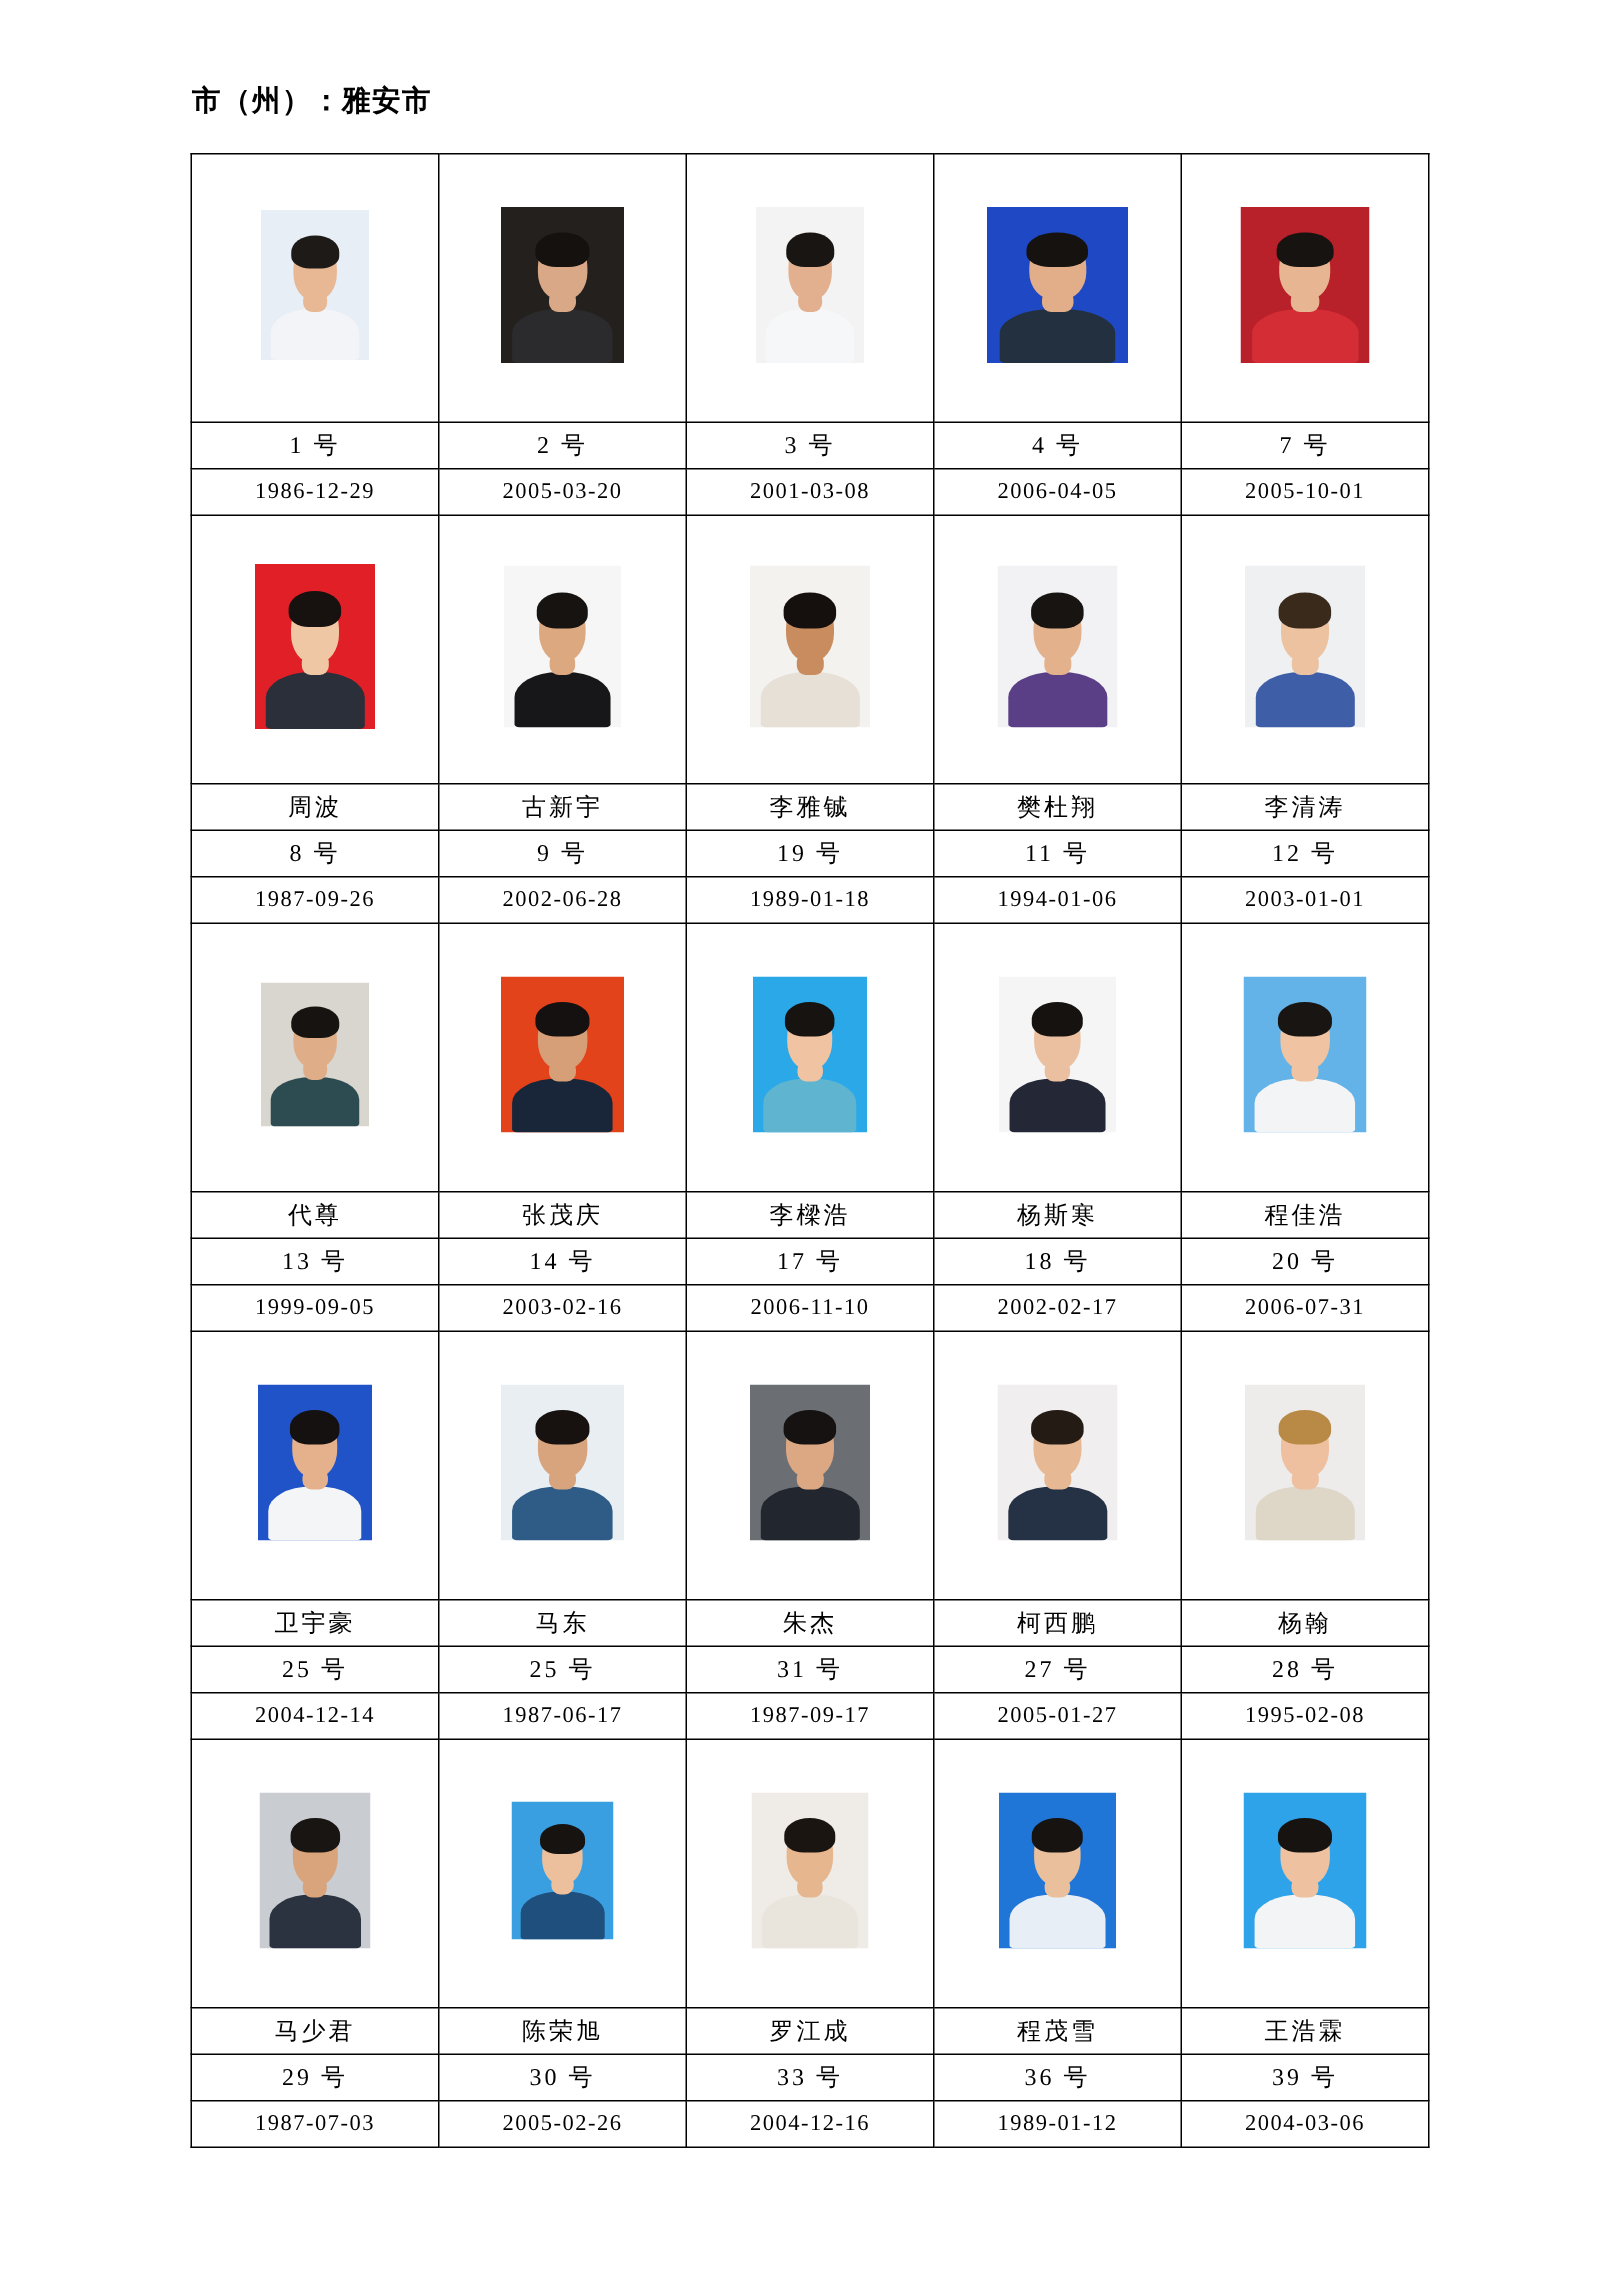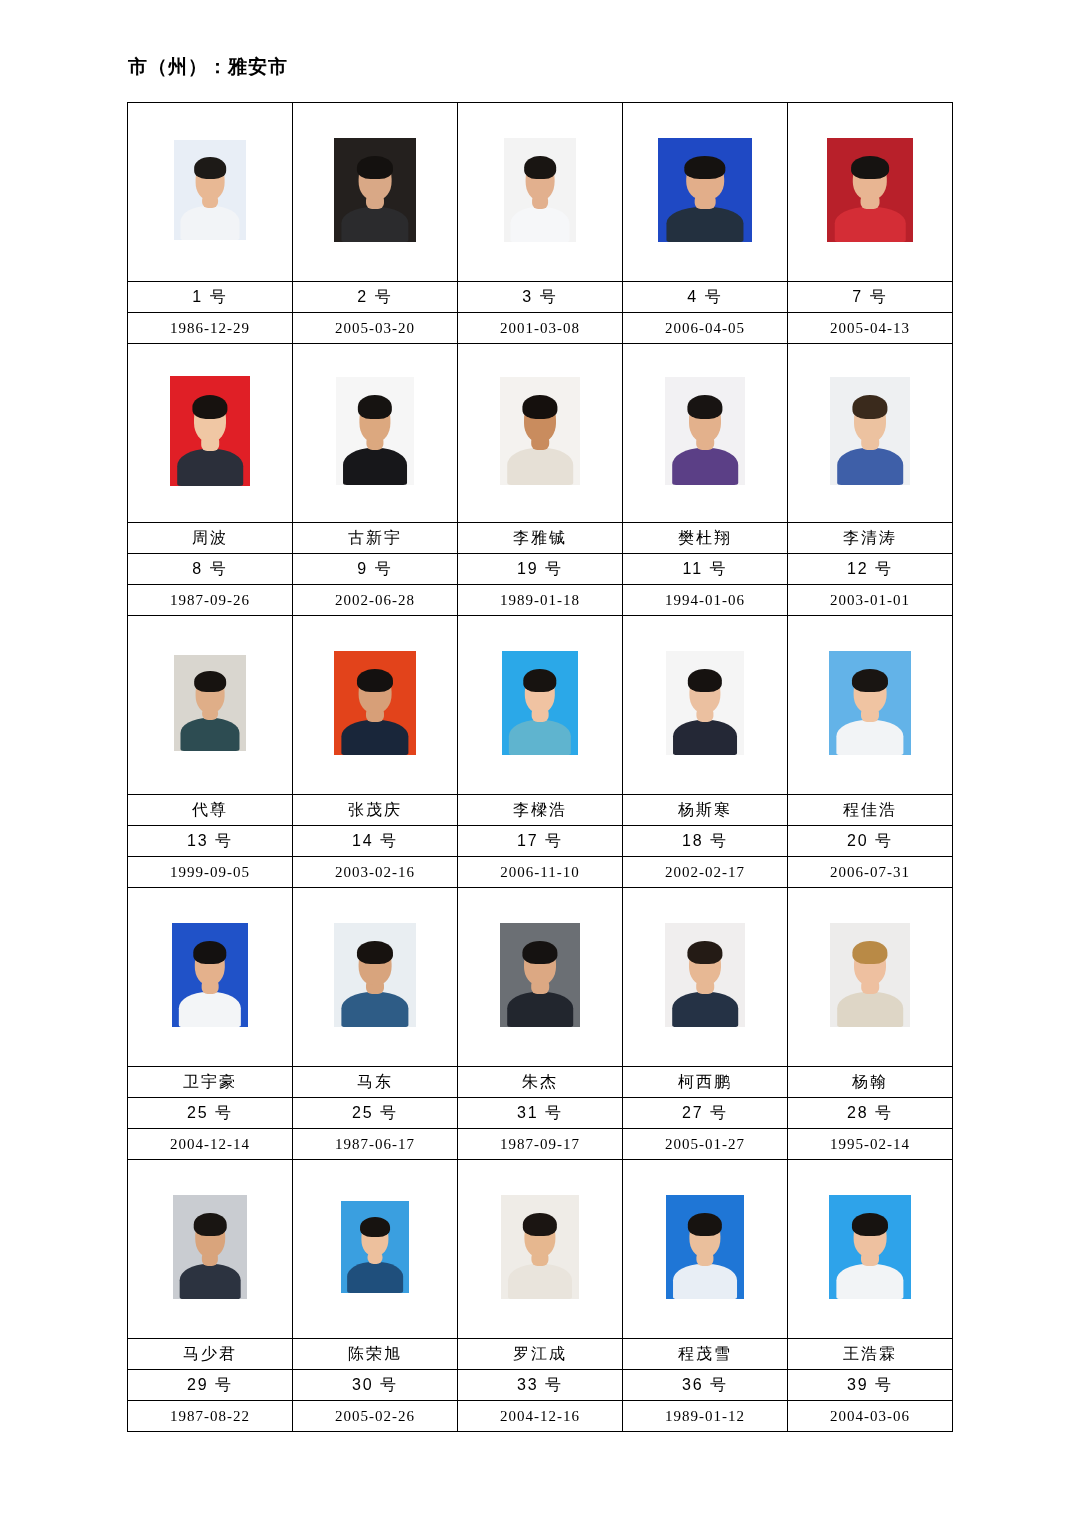--- a/index.html
+++ b/index.html
@@ -42,21 +42,21 @@
   }
   td.photo-cell {
     height: 178px;
     padding: 6px 0 4px 0;
   }
   td.name-cell, td.number-cell, td.date-cell {
     height: 30px;
     font-size: 16px;
   }
   td.name-cell { font-family: "Liberation Sans", sans-serif; letter-spacing: 2px; }
-  td.number-cell { font-family: Liberation Sans, sans-serif; letter-spacing: 2px; }
+  td.number-cell { font-family: Liberation Serif, serif; letter-spacing: 2px; }
   td.date-cell { font-family: "Liberation Serif", serif; letter-spacing: 1px; font-size: 15px; }
 
   .photo {
     display: inline-block;
     position: relative;
     overflow: hidden;
     border: 0;
   }
   .photo .bg {
     position: absolute;
@@ -110,21 +110,21 @@
           <td class="number-cell">2 号</td>
           <td class="number-cell">3 号</td>
           <td class="number-cell">4 号</td>
           <td class="number-cell">7 号</td>
         </tr>
         <tr>
           <td class="date-cell">1986-12-29</td>
           <td class="date-cell">2005-03-20</td>
           <td class="date-cell">2001-03-08</td>
           <td class="date-cell">2006-04-05</td>
-          <td class="date-cell">2005-04-13</td>
+          <td class="date-cell">2005-10-01</td>
         </tr>
         <tr>
           <td class="photo-cell"><div class="photo" style="width: 80px; height: 110px;"><div class="bg" style="background: rgb(224, 31, 38);"></div><div class="body" style="width: 65.6px; height: 37.4px; background: rgb(43, 47, 58);"></div><div class="neck" style="width: 17.6px; height: 15.4px; top: 59.4px; background: rgb(240, 199, 164);"></div><div class="head" style="width: 32px; height: 44px; top: 22px; background: rgb(240, 199, 164);"></div><div class="hair" style="width: 35.2px; height: 24.2px; top: 18.7px; background: rgb(23, 18, 15);"></div></div></td>
           <td class="photo-cell"><div class="photo" style="width: 78px; height: 108px;"><div class="bg" style="background: rgb(246, 246, 246);"></div><div class="body" style="width: 63.96px; height: 36.72px; background: rgb(23, 23, 26);"></div><div class="neck" style="width: 17.16px; height: 15.12px; top: 58.32px; background: rgb(220, 168, 127);"></div><div class="head" style="width: 31.2px; height: 43.2px; top: 21.6px; background: rgb(220, 168, 127);"></div><div class="hair" style="width: 34.32px; height: 23.76px; top: 18.36px; background: rgb(22, 19, 17);"></div></div></td>
           <td class="photo-cell"><div class="photo" style="width: 80px; height: 108px;"><div class="bg" style="background: rgb(244, 242, 239);"></div><div class="body" style="width: 65.6px; height: 36.72px; background: rgb(230, 224, 214);"></div><div class="neck" style="width: 17.6px; height: 15.12px; top: 58.32px; background: rgb(201, 140, 94);"></div><div class="head" style="width: 32px; height: 43.2px; top: 21.6px; background: rgb(201, 140, 94);"></div><div class="hair" style="width: 35.2px; height: 23.76px; top: 18.36px; background: rgb(21, 16, 13);"></div></div></td>
           <td class="photo-cell"><div class="photo" style="width: 80px; height: 108px;"><div class="bg" style="background: rgb(242, 241, 243);"></div><div class="body" style="width: 65.6px; height: 36.72px; background: rgb(91, 63, 134);"></div><div class="neck" style="width: 17.6px; height: 15.12px; top: 58.32px; background: rgb(227, 177, 140);"></div><div class="head" style="width: 32px; height: 43.2px; top: 21.6px; background: rgb(227, 177, 140);"></div><div class="hair" style="width: 35.2px; height: 23.76px; top: 18.36px; background: rgb(24, 20, 18);"></div></div></td>
           <td class="photo-cell"><div class="photo" style="width: 80px; height: 108px;"><div class="bg" style="background: rgb(238, 240, 242);"></div><div class="body" style="width: 65.6px; height: 36.72px; background: rgb(62, 95, 168);"></div><div class="neck" style="width: 17.6px; height: 15.12px; top: 58.32px; background: rgb(236, 194, 160);"></div><div class="head" style="width: 32px; height: 43.2px; top: 21.6px; background: rgb(236, 194, 160);"></div><div class="hair" style="width: 35.2px; height: 23.76px; top: 18.36px; background: rgb(58, 42, 28);"></div></div></td>
         </tr>
         <tr>
           <td class="name-cell">周波</td>
@@ -194,21 +194,21 @@
           <td class="number-cell">25 号</td>
           <td class="number-cell">31 号</td>
           <td class="number-cell">27 号</td>
           <td class="number-cell">28 号</td>
         </tr>
         <tr>
           <td class="date-cell">2004-12-14</td>
           <td class="date-cell">1987-06-17</td>
           <td class="date-cell">1987-09-17</td>
           <td class="date-cell">2005-01-27</td>
-          <td class="date-cell">1995-02-14</td>
+          <td class="date-cell">1995-02-08</td>
         </tr>
         <tr>
           <td class="photo-cell"><div class="photo" style="width: 74px; height: 104px;"><div class="bg" style="background: rgb(201, 204, 209);"></div><div class="body" style="width: 60.68px; height: 35.36px; background: rgb(44, 51, 64);"></div><div class="neck" style="width: 16.28px; height: 14.56px; top: 56.16px; background: rgb(217, 164, 124);"></div><div class="head" style="width: 29.6px; height: 41.6px; top: 20.8px; background: rgb(217, 164, 124);"></div><div class="hair" style="width: 32.56px; height: 22.88px; top: 17.68px; background: rgb(25, 21, 18);"></div></div></td>
           <td class="photo-cell"><div class="photo" style="width: 68px; height: 92px;"><div class="bg" style="background: rgb(58, 159, 224);"></div><div class="body" style="width: 55.76px; height: 31.28px; background: rgb(31, 79, 124);"></div><div class="neck" style="width: 14.96px; height: 12.88px; top: 49.68px; background: rgb(237, 192, 157);"></div><div class="head" style="width: 27.2px; height: 36.8px; top: 18.4px; background: rgb(237, 192, 157);"></div><div class="hair" style="width: 29.92px; height: 20.24px; top: 15.64px; background: rgb(23, 19, 16);"></div></div></td>
           <td class="photo-cell"><div class="photo" style="width: 78px; height: 104px;"><div class="bg" style="background: rgb(239, 236, 231);"></div><div class="body" style="width: 63.96px; height: 35.36px; background: rgb(233, 228, 220);"></div><div class="neck" style="width: 17.16px; height: 14.56px; top: 56.16px; background: rgb(230, 183, 143);"></div><div class="head" style="width: 31.2px; height: 41.6px; top: 20.8px; background: rgb(230, 183, 143);"></div><div class="hair" style="width: 34.32px; height: 22.88px; top: 17.68px; background: rgb(27, 21, 18);"></div></div></td>
           <td class="photo-cell"><div class="photo" style="width: 78px; height: 104px;"><div class="bg" style="background: rgb(31, 118, 214);"></div><div class="body" style="width: 63.96px; height: 35.36px; background: rgb(232, 238, 245);"></div><div class="neck" style="width: 17.16px; height: 14.56px; top: 56.16px; background: rgb(234, 191, 156);"></div><div class="head" style="width: 31.2px; height: 41.6px; top: 20.8px; background: rgb(234, 191, 156);"></div><div class="hair" style="width: 34.32px; height: 22.88px; top: 17.68px; background: rgb(23, 19, 16);"></div></div></td>
           <td class="photo-cell"><div class="photo" style="width: 82px; height: 104px;"><div class="bg" style="background: rgb(46, 163, 234);"></div><div class="body" style="width: 67.24px; height: 35.36px; background: rgb(242, 244, 246);"></div><div class="neck" style="width: 18.04px; height: 14.56px; top: 56.16px; background: rgb(238, 193, 160);"></div><div class="head" style="width: 32.8px; height: 41.6px; top: 20.8px; background: rgb(238, 193, 160);"></div><div class="hair" style="width: 36.08px; height: 22.88px; top: 17.68px; background: rgb(23, 19, 16);"></div></div></td>
         </tr>
         <tr>
           <td class="name-cell">马少君</td>
@@ -218,21 +218,21 @@
           <td class="name-cell">王浩霖</td>
         </tr>
         <tr>
           <td class="number-cell">29 号</td>
           <td class="number-cell">30 号</td>
           <td class="number-cell">33 号</td>
           <td class="number-cell">36 号</td>
           <td class="number-cell">39 号</td>
         </tr>
         <tr>
-          <td class="date-cell">1987-08-22</td>
+          <td class="date-cell">1987-07-03</td>
           <td class="date-cell">2005-02-26</td>
           <td class="date-cell">2004-12-16</td>
           <td class="date-cell">1989-01-12</td>
           <td class="date-cell">2004-03-06</td>
         </tr>
       </tbody>
   </table>
 
 </div>
 

